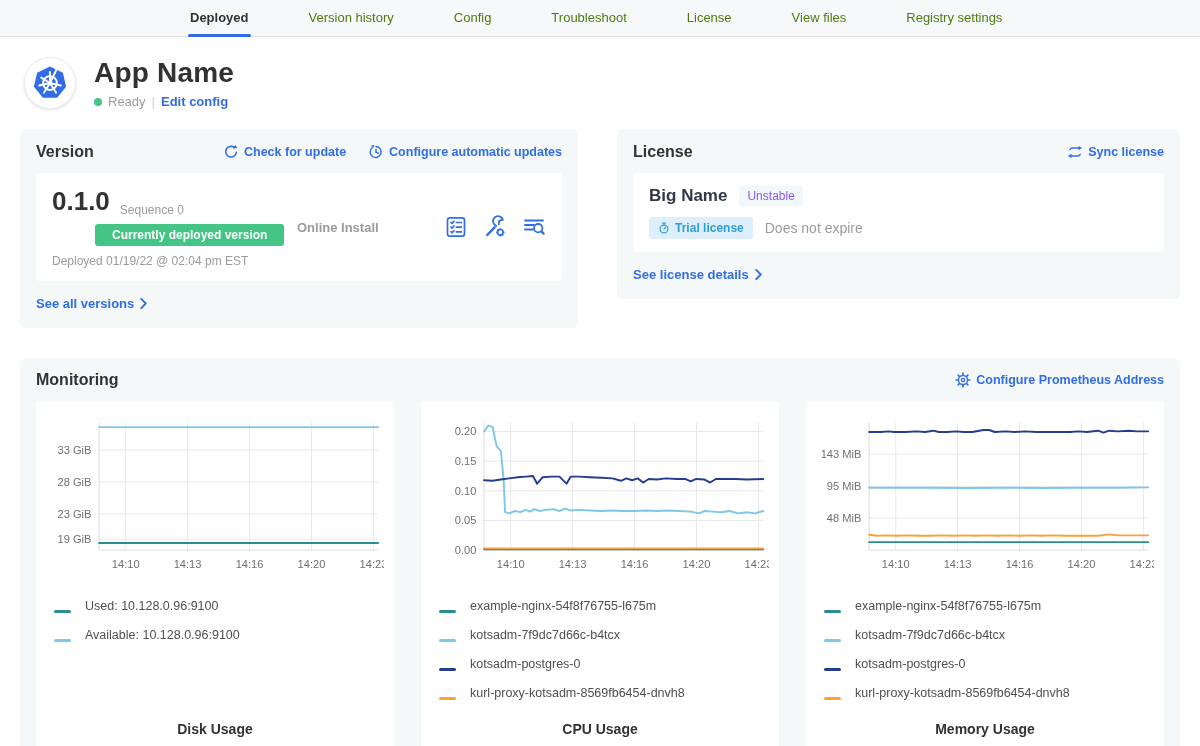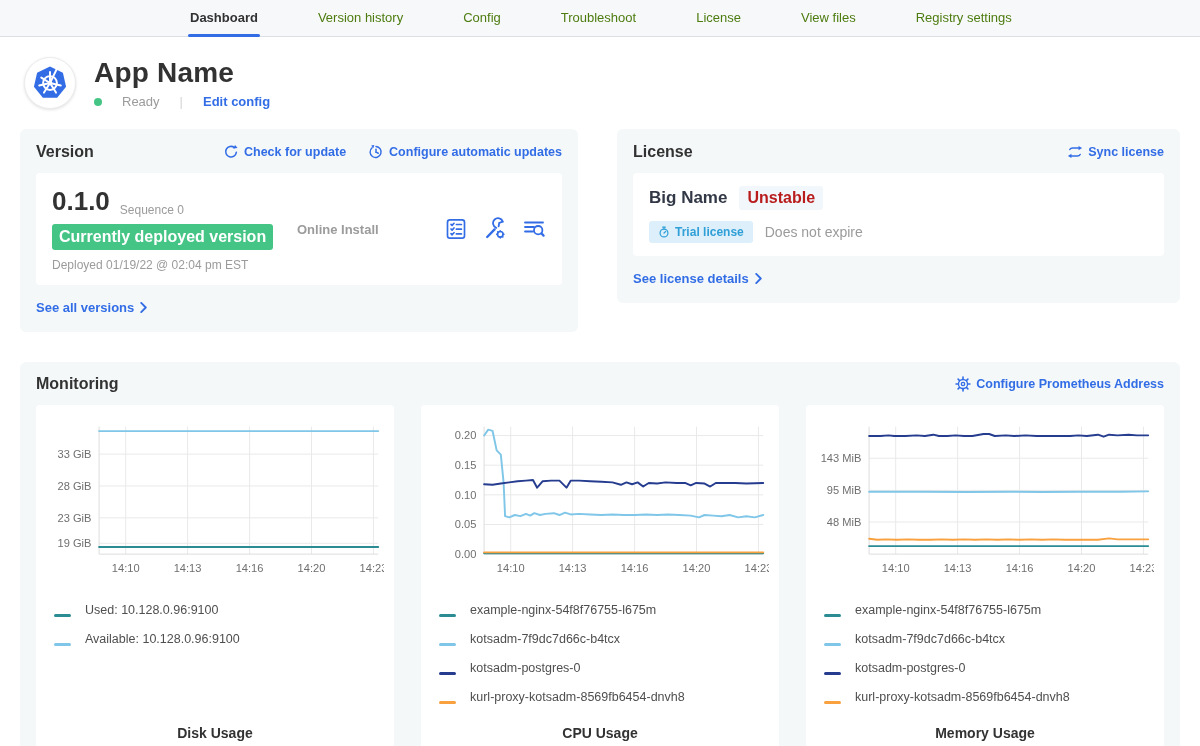--- a/index.html
+++ b/index.html
@@ -8,21 +8,21 @@
   
   .nav { display:flex; align-items:flex-end; height:37px; background:#f7f8fa; border-bottom:1px solid #dcdfe3; padding-left:188px; gap:56px; }
   .tab { position:relative; padding:0 2px 11px; font-size:13px; color:#4d7c0f; font-weight:500; cursor:pointer; white-space:nowrap; }
   .tab.active { color:#323232; font-weight:700; }
   .tab.active::after { content:""; position:absolute; left:0; right:0; bottom:-1px; height:3px; background:#326de6; border-radius:2px; }
 
   
   .app-header { display:flex; align-items:center; gap:18px; padding:20px 24px 12px; }
   .app-icon { width:52px; height:52px; border-radius:50%; background:#ffffff; border:1px solid #ececec; box-shadow:0 1px 3px rgba(0,0,0,.12); display:flex; align-items:center; justify-content:center; }
   .app-title { font-size:28px; font-weight:700; letter-spacing:.2px; }
-  .app-sub { display:flex; align-items:center; gap:20px; margin-top:5px; font-size:13px; }
+  .app-sub { display:flex; align-items:center; gap:6px; margin-top:5px; font-size:13px; }
   .dot { width:8px; height:8px; border-radius:50%; background:#44c585; display:inline-block; }
   .muted { color:#9b9b9b; }
   .pipe { color:#d4d4d4; }
   .link { color:#326de6; font-weight:600; font-size:12.5px; cursor:pointer; display:inline-flex; align-items:center; gap:5px; white-space:nowrap; }
   .link.lg { font-size:13px; }
 
   
   .cards-row { display:flex; align-items:flex-start; gap:39px; padding:8px 20px 0; }
   .panel { background:#f4f8f9; border-radius:6px; padding:14px 16px 16px; }
   .panel-hd { display:flex; align-items:center; justify-content:space-between; margin-bottom:12px; }
@@ -31,30 +31,30 @@
   .inner-card { background:#ffffff; border-radius:4px; padding:13px 16px; }
 
   .version-panel { width:565px; }
   .license-panel { width:570px; }
 
   .version-body { display:flex; align-items:center; }
   .v-left { width:245px; }
   .v-row1 { display:flex; align-items:flex-end; gap:10px; }
   .v-num { font-size:26px; font-weight:700; }
   .v-seq { font-size:12px; color:#9b9b9b; }
-  .badge-green { display:inline-block; margin-top:7px; background:#44c585; color:#fff; font-size:16px; font-weight:700; padding:4px 7px; border-radius:3px; }
+  .badge-green { display:inline-block; margin-top:7px; background:#44c585; color:#fff; font-size:12px; font-weight:700; padding:4px 17px; border-radius:3px;margin-left:43px; }
   .v-deployed { margin-top:8px; font-size:12px; color:#9b9b9b; }
   .v-mid { flex:1; font-size:13px; font-weight:600; color:#9b9b9b; }
   .v-icons { display:flex; align-items:center; gap:15px; }
   .v-icons .icn { width:24px; height:24px; color:#326de6; cursor:pointer; }
   .see-link { margin-top:13px; }
 
   .lic-row1 { display:flex; align-items:center; gap:12px; }
   .lic-name { font-size:17px; font-weight:700; color:#323846; }
-  .badge-channel { font-size:16px; font-weight:700; color:#b91c1c; background:#f2f7fb; padding:3px 8px; border-radius:3px; }
+  .badge-channel { font-size:12px; font-weight:400; color:#8b5cf6; background:#f2f7fb; padding:3px 8px; border-radius:3px; }
   .lic-row2 { display:flex; align-items:center; gap:12px; margin-top:11px; }
   .badge-trial { display:inline-flex; align-items:center; gap:5px; font-size:12px; font-weight:700; color:#2f9fd8; background:#ddeffa; padding:4px 9px; border-radius:3px; }
   .lic-expiry { font-size:14px; color:#9b9b9b; }
 
   
   .monitoring { margin:30px 20px 0; background:#f4f8f9; border-radius:6px; padding:13px 16px 15px; }
   .charts-row { display:flex; gap:27px; }
   .chart-card { flex:1; background:#ffffff; border-radius:4px; padding:12px 10px 14px; display:flex; flex-direction:column; }
   .chart-card svg.plot { width:100%; height:auto; display:block; }
   .legend { list-style:none; margin-top:16px; padding:0 8px; }
@@ -63,21 +63,21 @@
   .chart-title { margin-top:auto; text-align:center; font-size:14px; font-weight:700; padding-top:14px; }
 
   .icn-sm { width:16px; height:16px; flex:0 0 auto; }
   .icn-xs { width:12px; height:12px; flex:0 0 auto; }
   .chev { width:9px; height:11px; }
 </style>
 </head>
 <body>
 
 <nav class="nav" id="top-nav">
-    <div class="tab active">Dashboard</div>
+    <div class="tab active">Deployed</div>
     <div class="tab">Version history</div>
     <div class="tab">Config</div>
     <div class="tab">Troubleshoot</div>
     <div class="tab">License</div>
     <div class="tab">View files</div>
     <div class="tab">Registry settings</div>
   </nav>
 
 <header class="app-header">
   <div class="app-icon">

